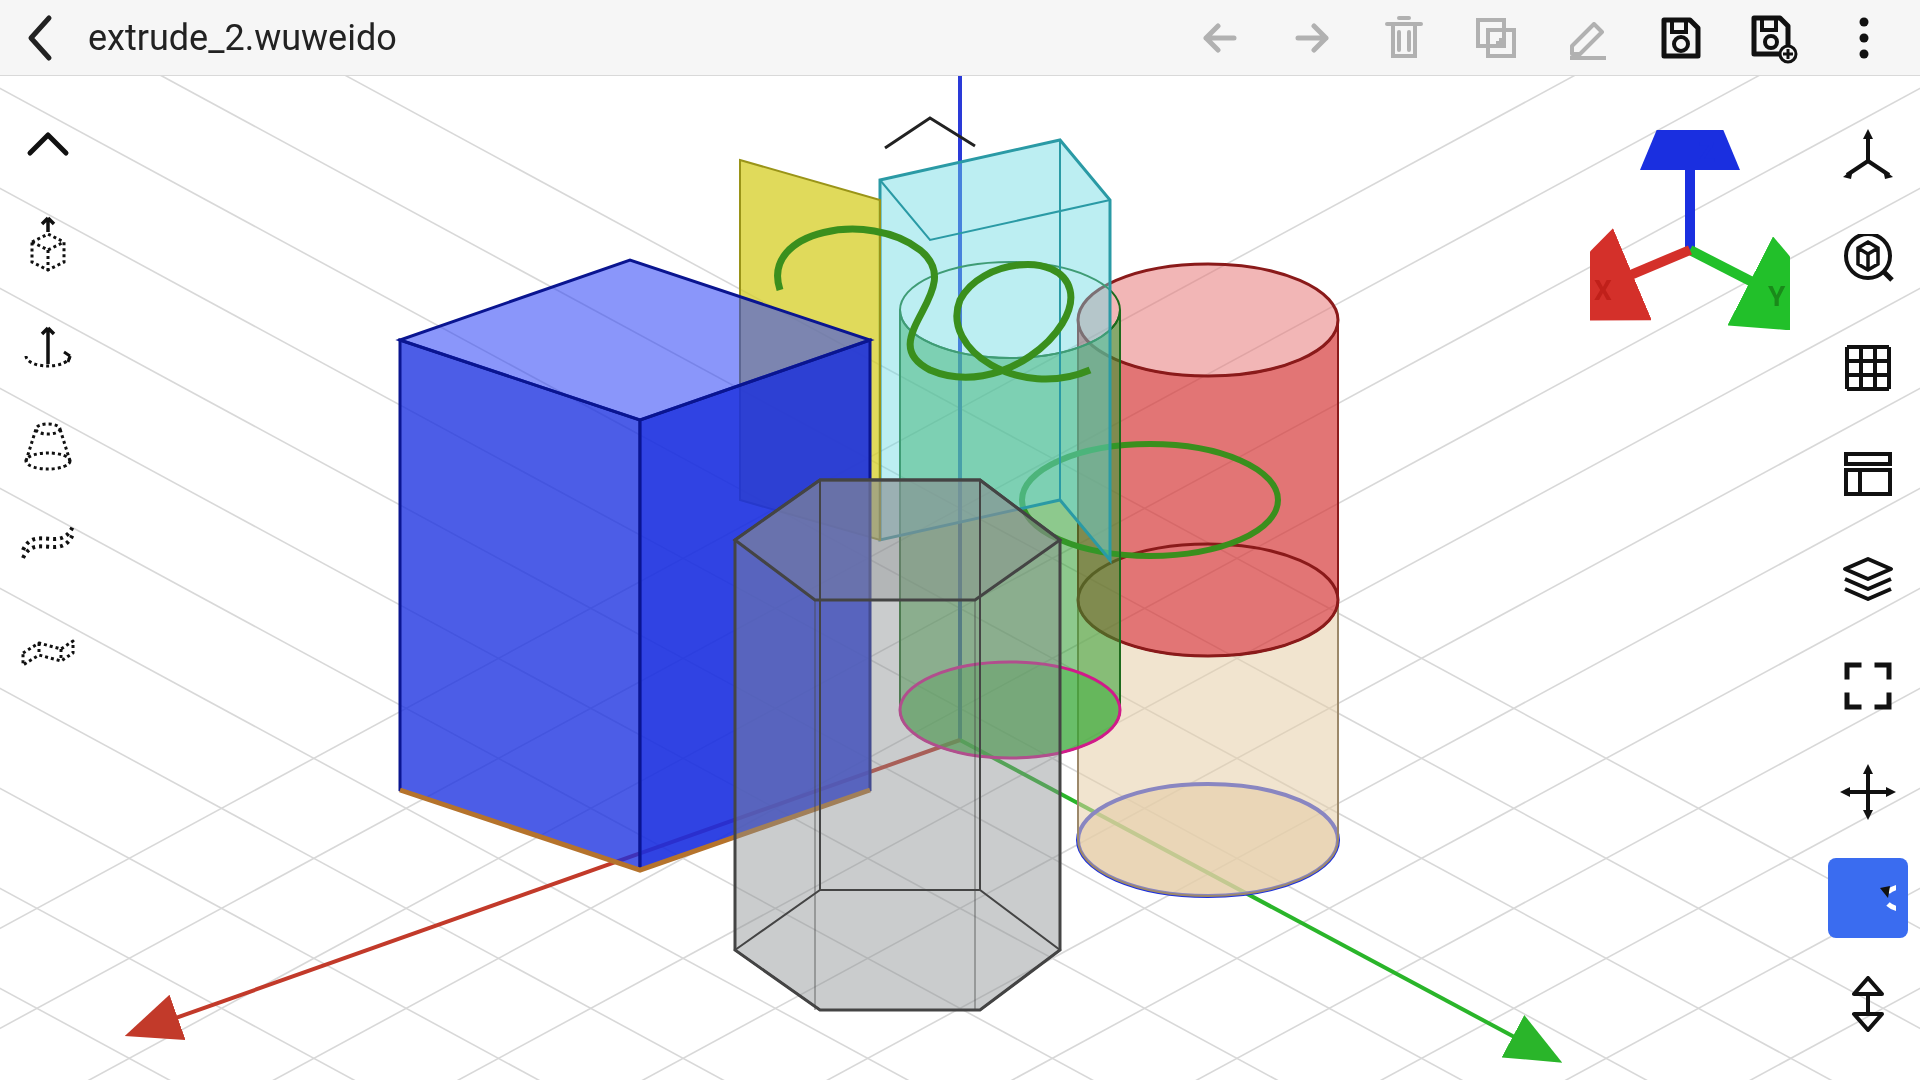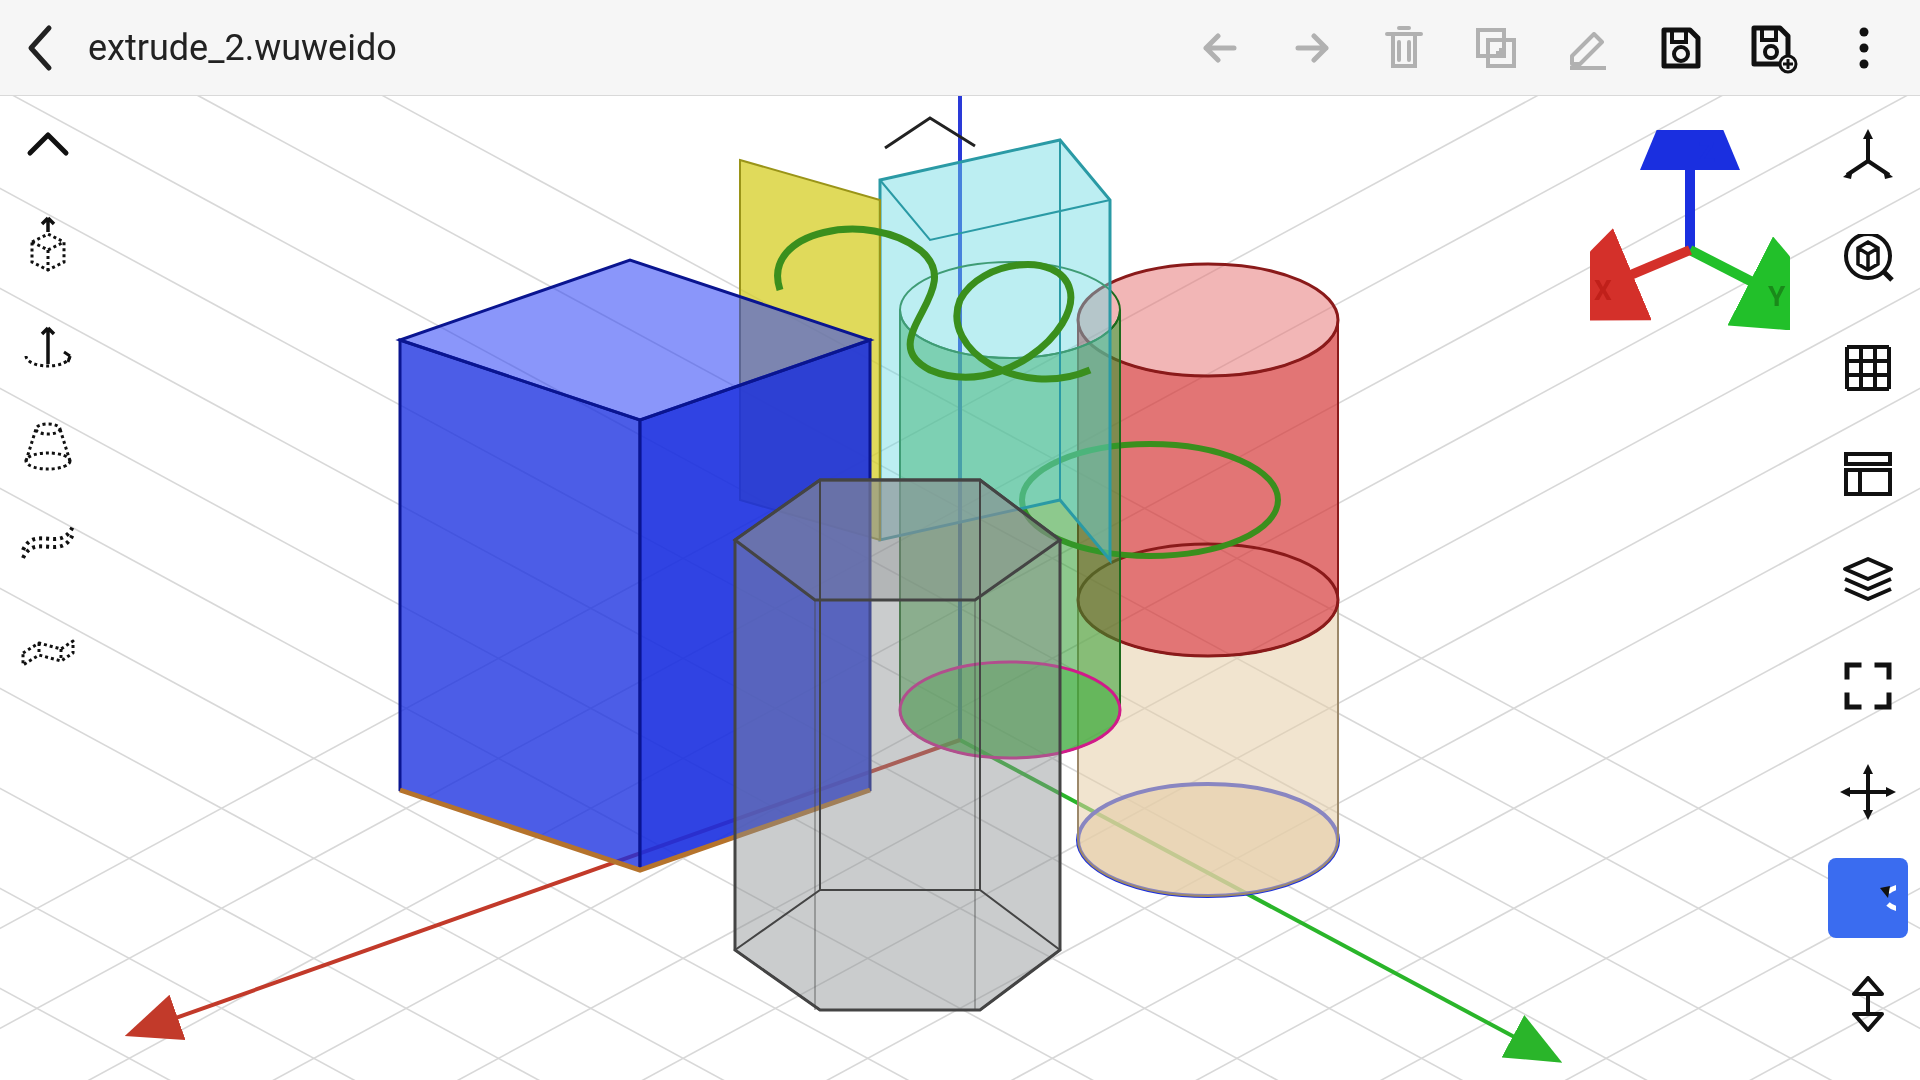--- a/index.html
+++ b/index.html
@@ -7,21 +7,21 @@
   width: 1920px;
   height: 1080px;
   font-family: -apple-system, Roboto, Arial, sans-serif;
   background: #fafafa;
   overflow: hidden;
   position: relative;
 }
 
 
 .top-toolbar {
-  height: 96px;
+  height: 76px;
   background: #f6f6f6;
   border-bottom: 1px solid #d9d9d9;
   display: flex;
   align-items: center;
   padding: 12px 16px;
   position: relative;
   z-index: 10;
 }
 .back-btn {
   width: 48px; height: 48px;

